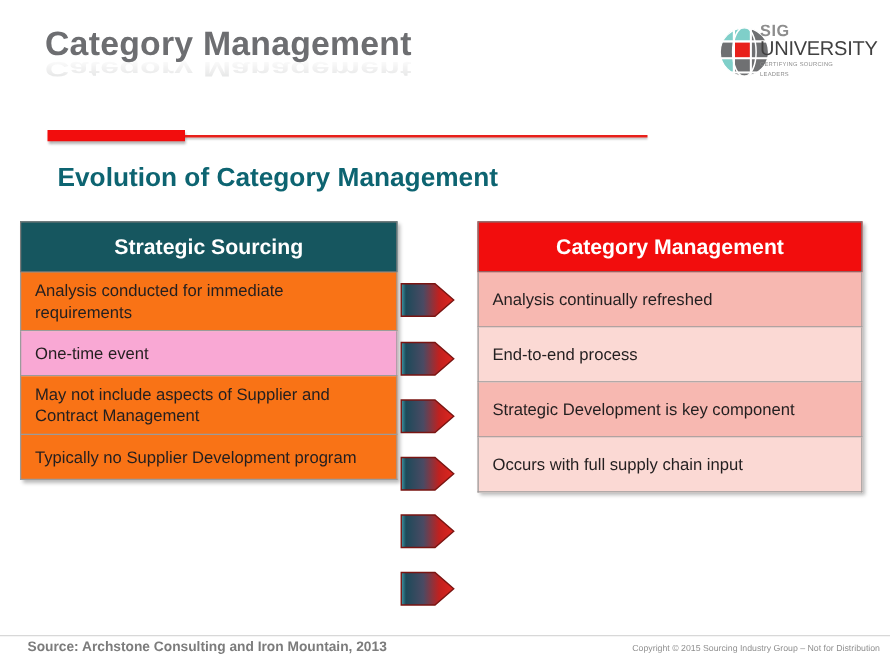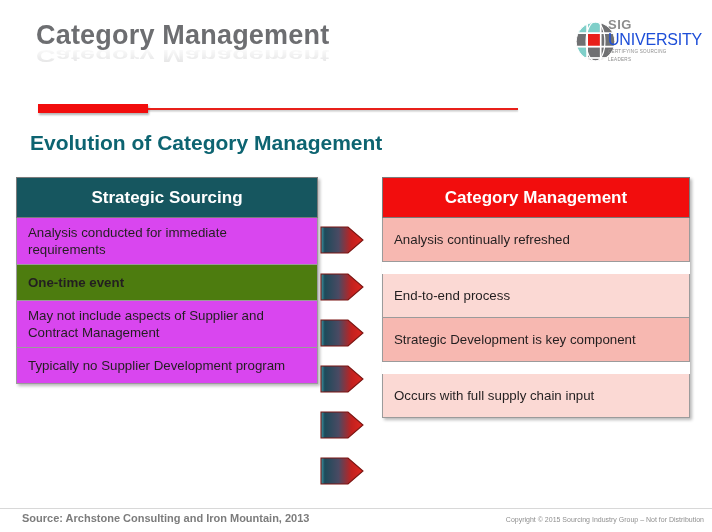--- a/index.html
+++ b/index.html
@@ -67,21 +67,21 @@
   .logo-sig {
     font-size: 13px;
     font-weight: bold;
     color: #8d8d8d;
     letter-spacing: 0.5px;
     line-height: 12px;
     font-family: "Liberation Sans", sans-serif;
   }
   .logo-university {
     font-size: 16px;
-    color: #1d4ed8;
+    color: #404040;
     letter-spacing: -0.2px;
     line-height: 17px;
     font-family: "Liberation Sans", sans-serif;
     text-align: right;
   }
   .logo-tagline {
     font-size: 4.6px;
     color: #8d8d8d;
     letter-spacing: 0.25px;
     line-height: 8px;
@@ -104,21 +104,21 @@
     top: 108px;
     width: 370px;
     height: 1.6px;
     background: #e8201a;
     box-shadow: 0px 1.5px 1.5px rgba(0,0,0,0.22);
   }
 
   
   #subtitle {
     position: absolute;
-    left: 30px;
+    left: 46px;
     top: 131px;
     font-size: 21px;
     font-weight: bold;
     color: #0d6471;
     white-space: nowrap;
   }
 
   
   .cmp-table {
     position: absolute;
@@ -162,24 +162,24 @@
     color: #231f20;
     padding: 6px 9px 6px 11px;
     border: 1px solid #9b9b9b;
     border-top: none;
     line-height: 1.28;
     display: flex;
     align-items: center;
   }
   #table-left .cmp-row { min-height: 36px; }
   #table-right .cmp-row { min-height: 44px; }
-  #table-left .cmp-row.odd  { background: #d946ef; }
-  #table-left .cmp-row.even { background: #4d7c0f; font-weight: bold; }
+  #table-left .cmp-row.odd  { background: #f97316; }
+  #table-left .cmp-row.even { background: #f9a8d4; }
   #table-right .cmp-row.odd  { background: #f7b8b1; }
-  #table-right .cmp-row.even { background: #fbd9d4; margin-top: 12px; }
+  #table-right .cmp-row.even { background: #fbd9d4; }
 
   
   #arrow-strip {
     position: absolute;
     left: 320px;
     top: 177px;
     width: 58px;
     height: 320px;
   }
   .chevron {

